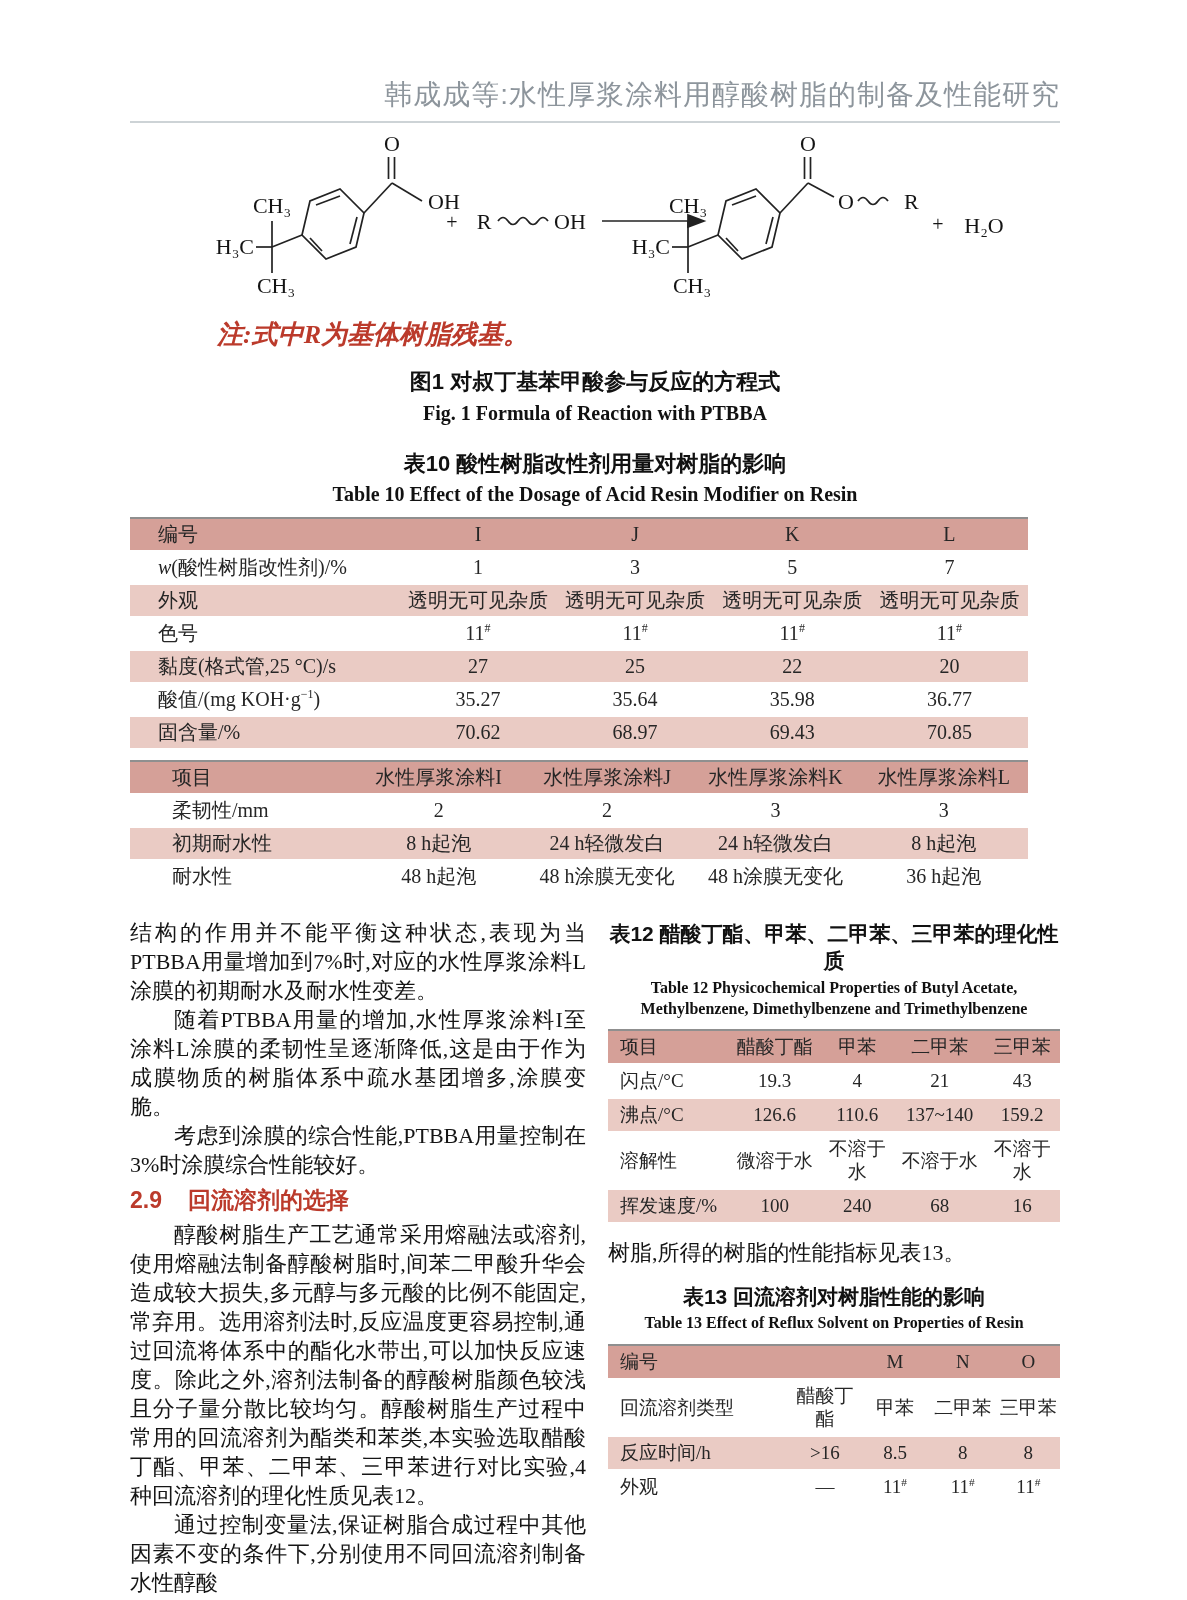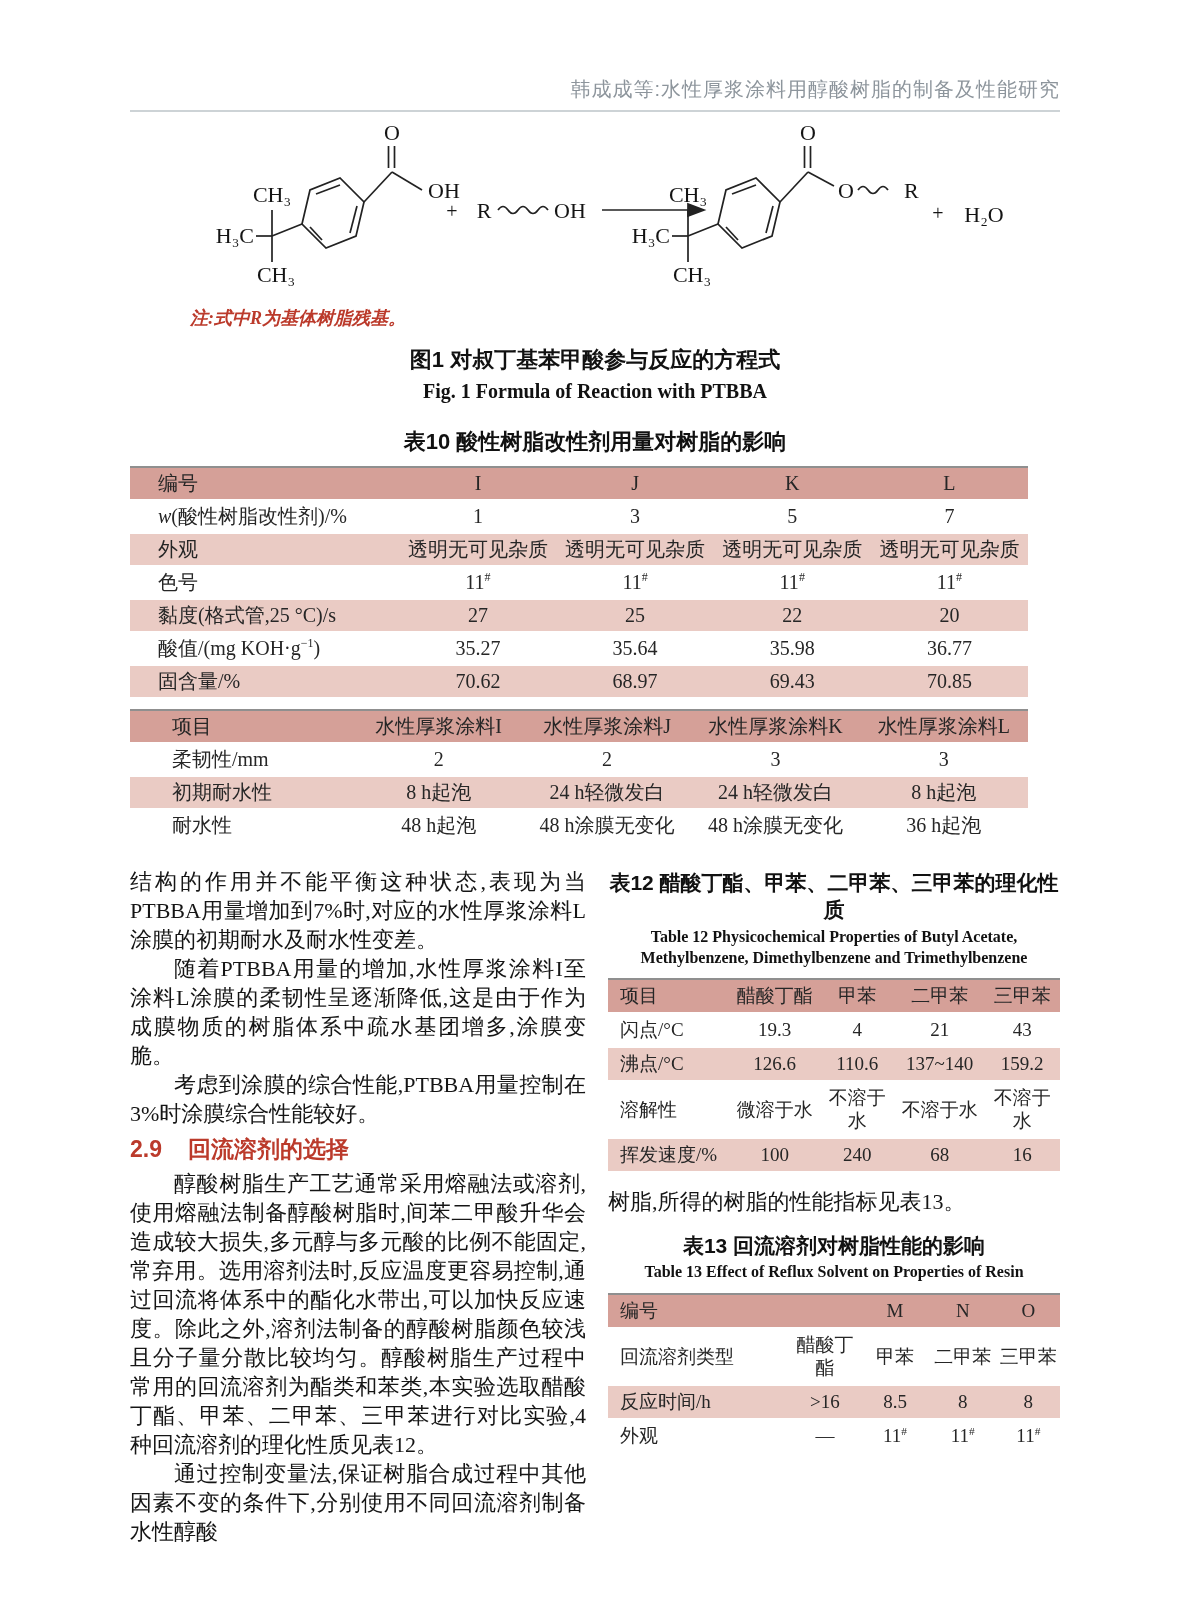--- a/index.html
+++ b/index.html
@@ -20,35 +20,35 @@
     background:#ffffff;
     padding:0 127px 0 130px;
     font-family:"Liberation Serif","DejaVu Serif",serif;
     color:var(--ink);
     overflow:hidden;
   }
   .running-head{
     margin-top:76px;
     text-align:right;
     font-family:"Liberation Sans","DejaVu Sans",sans-serif;
-    font-size:20px;
+    font-size:28px;
     color:var(--header-gray);
     letter-spacing:1px;
   }
   .head-rule{
     margin-top:7px;
     border-top:2px solid var(--rule-gray);
     height:0;
   }
   .reaction-figure{margin:8px 0 0 52px;padding:0;}
   .chem-text{font-family:"Liberation Serif","DejaVu Serif",serif;font-size:22px;fill:#141414;}
   .chem-small{font-family:"Liberation Serif","DejaVu Serif",serif;font-size:20px;fill:#141414;}
   .fig-note{
-    margin:2px 0 0 60px;
-    font-size:18px;
+    margin:2px 0 0 87px;
+    font-size:26px;
     font-style:italic;
     font-weight:bold;
     color:var(--accent-red);
   }
   .caption{text-align:center;line-height:1.3;}
   .cap-cn{
     font-family:"Liberation Sans","DejaVu Sans",sans-serif;
     font-weight:bold;font-size:22px;color:#111;
   }
   .cap-en{
@@ -185,20 +185,21 @@
 
   <div class="fig-note">注:式中R为基体树脂残基。</div>
 
   <div class="caption cap-fig">
     <div class="cap-cn">图1  对叔丁基苯甲酸参与反应的方程式</div>
     <div class="cap-en">Fig. 1  Formula of Reaction with PTBBA</div>
   </div>
 
   <div class="caption cap-t10">
     <div class="cap-cn">表10  酸性树脂改性剂用量对树脂的影响</div>
+    <div class="cap-en">Table 10  Effect of the Dosage of Acid Resin Modifier on Resin</div>
   </div>
   <table class="data-table t-wide t10">
     <colgroup>
       <col style="width:30%">
         <col style="width:17.5%">
         <col style="width:17.5%">
         <col style="width:17.5%">
         <col style="width:17.5%">
     </colgroup>
     <tbody data-table="tables.t10">

